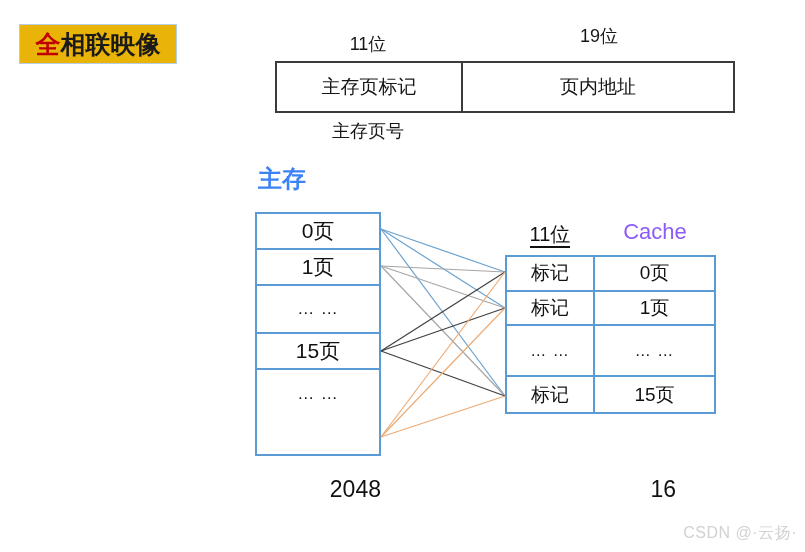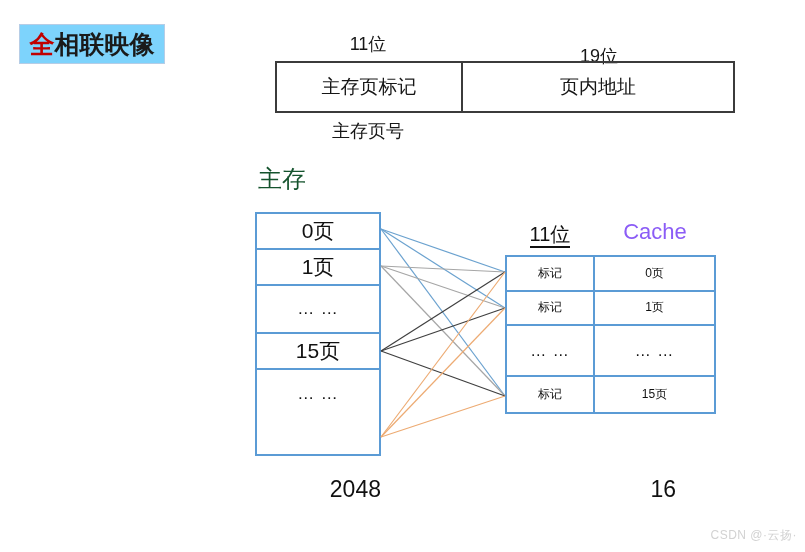--- a/index.html
+++ b/index.html
@@ -19,24 +19,24 @@
     width: 805px;
     height: 552px;
     background: #ffffff;
   }
 
   
   #title-box {
     position: absolute;
     left: 19px;
     top: 24px;
-    width: 146px;
+    width: 158px;
     height: 40px;
     border: 1px solid #b6cde6;
-    background: #7dd3fc;
+    background: #eab308;
     display: flex;
     align-items: center;
     justify-content: center;
     box-sizing: border-box;
   }
   #title-box .t {
     font-size: 25px;
     font-weight: 700;
     letter-spacing: 0px;
     line-height: 1;
@@ -71,40 +71,40 @@
   #addr-box .cell.right { flex: 1; }
 
   .bits-label {
     position: absolute;
     font-size: 18px;
     color: #161616;
     text-align: center;
     white-space: nowrap;
   }
   #bits-11 { left: 275px; top: 32px; width: 186px; }
-  #bits-19 { left: 463px; top: 44px; width: 272px; }
+  #bits-19 { left: 463px; top: 24px; width: 272px; }
   #addr-sub {
     position: absolute;
     left: 275px;
     top: 119px;
     width: 186px;
     text-align: center;
     font-size: 18px;
     color: #161616;
     white-space: nowrap;
   }
 
   
   #mm-title {
     position: absolute;
     left: 258px;
     top: 163px;
     font-size: 24px;
-    font-weight: 400;
-    color: #14532d;
+    font-weight: 700;
+    color: #3b82f6;
     white-space: nowrap;
   }
   #mm-box {
     position: absolute;
     left: 255px;
     top: 212px;
     width: 126px;
     height: 244px;
     box-sizing: border-box;
     border: 2px solid #5b9bd5;
@@ -177,21 +177,21 @@
     display: flex;
   }
   #cache-box .crow:last-child { border-bottom: none; }
   #cache-box .crow.short { height: 35px; }
   #cache-box .crow.tall  { height: 52px; }
   #cache-box .ccell {
     box-sizing: border-box;
     display: flex;
     align-items: center;
     justify-content: center;
-    font-size: 12px;
+    font-size: 19px;
     color: #111111;
     white-space: nowrap;
   }
   #cache-box .ccell.tag {
     width: 88px;
     border-right: 2px solid #5b9bd5;
   }
   #cache-box .ccell.page { flex: 1; }
   #cache-box .dots { font-size: 16px; letter-spacing: 1px; }
 
@@ -213,21 +213,21 @@
     width: 805px;
     height: 552px;
     pointer-events: none;
   }
 
   
   #watermark {
     position: absolute;
     right: 8px;
     bottom: 8px;
-    font-size: 12px;
+    font-size: 16px;
     color: #d2d2d2;
     white-space: nowrap;
     letter-spacing: 0.5px;
   }
 </style>
 </head>
 <body>
 
 <div id="slide">
 

